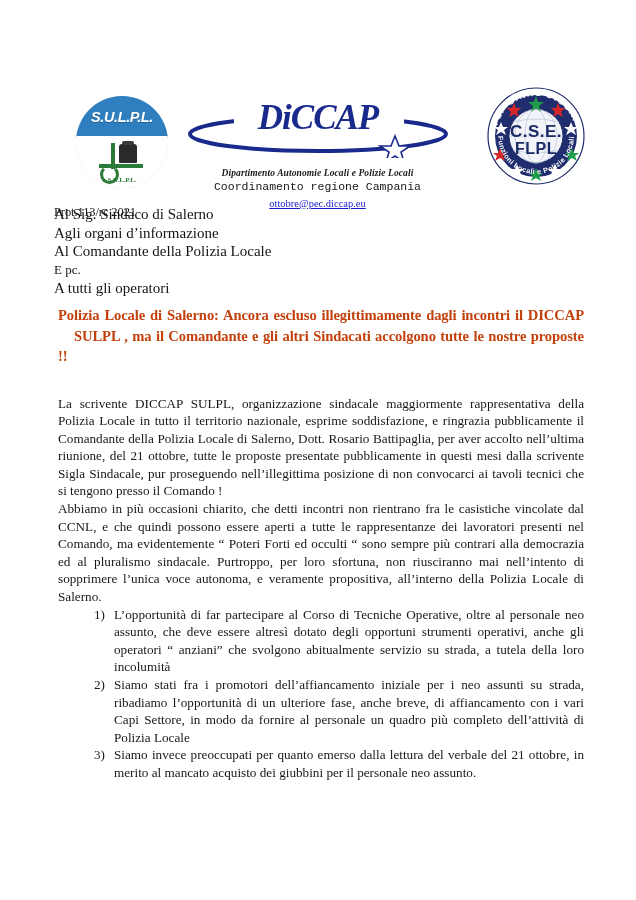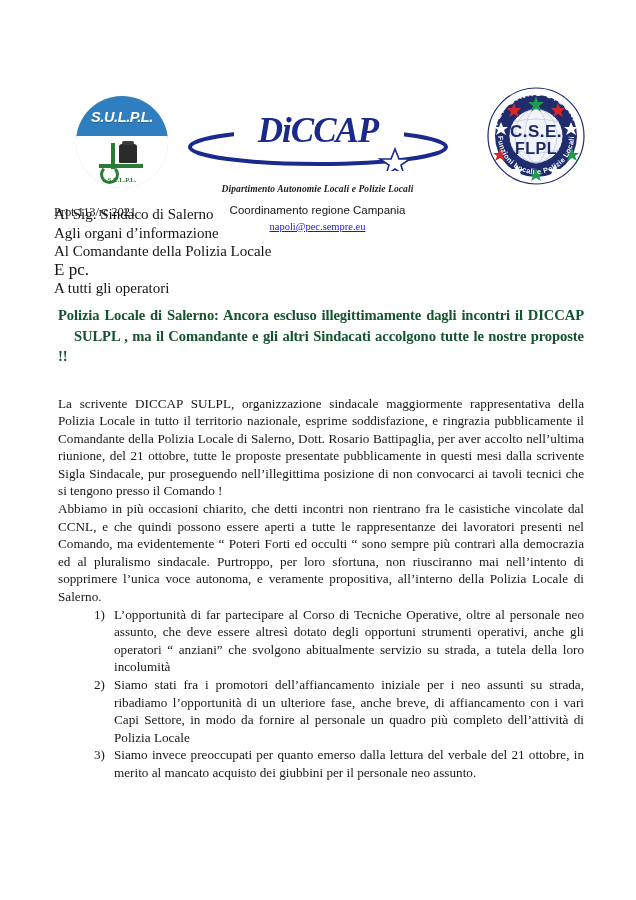--- a/index.html
+++ b/index.html
@@ -138,37 +138,37 @@
     position: absolute;
     left: 175px;
     top: 96px;
     width: 285px;
     text-align: center;
   }
   .diccap-logo {
     position: relative;
     width: 272px;
     height: 62px;
-    margin: 13px auto;
+    margin: 0 auto;
   }
   .diccap-logo svg { display: block; }
   .diccap-sub1 {
     font-family: "Liberation Serif", serif;
     font-style: italic;
     font-weight: bold;
     font-size: 9.5px;
     color: #1a1a1a;
     letter-spacing: 0.1px;
     margin-top: 10px;
   }
   .diccap-sub2 {
-    font-family: Liberation Sans, sans-serif;
+    font-family: Liberation Mono, monospace;
     font-size: 11.5px;
     color: #161616;
-    margin-top: 10px;
+    margin-top: 2px;
   }
   .diccap-mail {
     font-family: "Liberation Serif", serif;
     font-size: 10.5px;
     color: #1a1acc;
     text-decoration: underline;
     margin-top: 1px;
     display: inline-block;
   }
 
@@ -193,31 +193,31 @@
     left: 54px;
     top: 0;
     font-size: 12.5px;
     letter-spacing: -0.1px;
   }
   .addressee {
     font-size: 15px;
     line-height: 18.5px;
   }
   .addressee .small {
-    font-size: 17px;
+    font-size: 13px;
   }
 
   
   .title {
     margin: 8px 52px 0 58px;
     font-size: 14.6px;
     font-weight: bold;
     line-height: 20.5px;
     text-align: justify;
-    color: #14532d;
+    color: #c2410c;
     letter-spacing: -0.1px;
   }
   .title .gap { display: inline-block; width: 16px; }
 
   
   .body {
     margin: 28px 52px 0 58px;
     font-size: 13.2px;
     line-height: 17.6px;
     text-align: justify;
@@ -277,21 +277,21 @@
       <div class="diccap-logo">
         <svg width="272" height="62" viewBox="0 0 272 62" xmlns="http://www.w3.org/2000/svg">
           <ellipse cx="136" cy="38" rx="128" ry="17" fill="none" stroke="#1a2a8c" stroke-width="4"></ellipse>
           <rect x="52" y="6" width="170" height="32" fill="#ffffff"></rect>
           <text x="136" y="33" text-anchor="middle" font-family="Liberation Serif, serif" font-style="italic" font-weight="bold" font-size="35" fill="#1a2a8c" letter-spacing="-1">DiCCAP</text>
           <polygon points="213,40 217,50 228,50 219,56 222,66 213,60 204,66 207,56 198,50 209,50" fill="#ffffff" stroke="#1a2a8c" stroke-width="1.6"></polygon>
         </svg>
       </div>
       <div class="diccap-sub1">Dipartimento Autonomie Locali e Polizie Locali</div>
       <div class="diccap-sub2">Coordinamento regione Campania</div>
-      <a class="diccap-mail" href="#">napoli@pec.sempre.eu</a>
+      <a class="diccap-mail" href="#">ottobre@pec.diccap.eu</a>
     </div>
 
     <div class="cse-logo">
       <svg width="104" height="104" viewBox="0 0 104 104" xmlns="http://www.w3.org/2000/svg">
         <defs>
           <path id="arcTop" d="M 12,52 A 40,40 0 0 1 92,52"></path>
           <path id="arcBot" d="M 14,52 A 38,38 0 0 0 90,52"></path>
         </defs>
         <circle cx="52" cy="52" r="48" fill="#ffffff" stroke="#1f2d6e" stroke-width="1.2"></circle>
         <circle cx="52" cy="52" r="41" fill="#1f2d6e"></circle>

